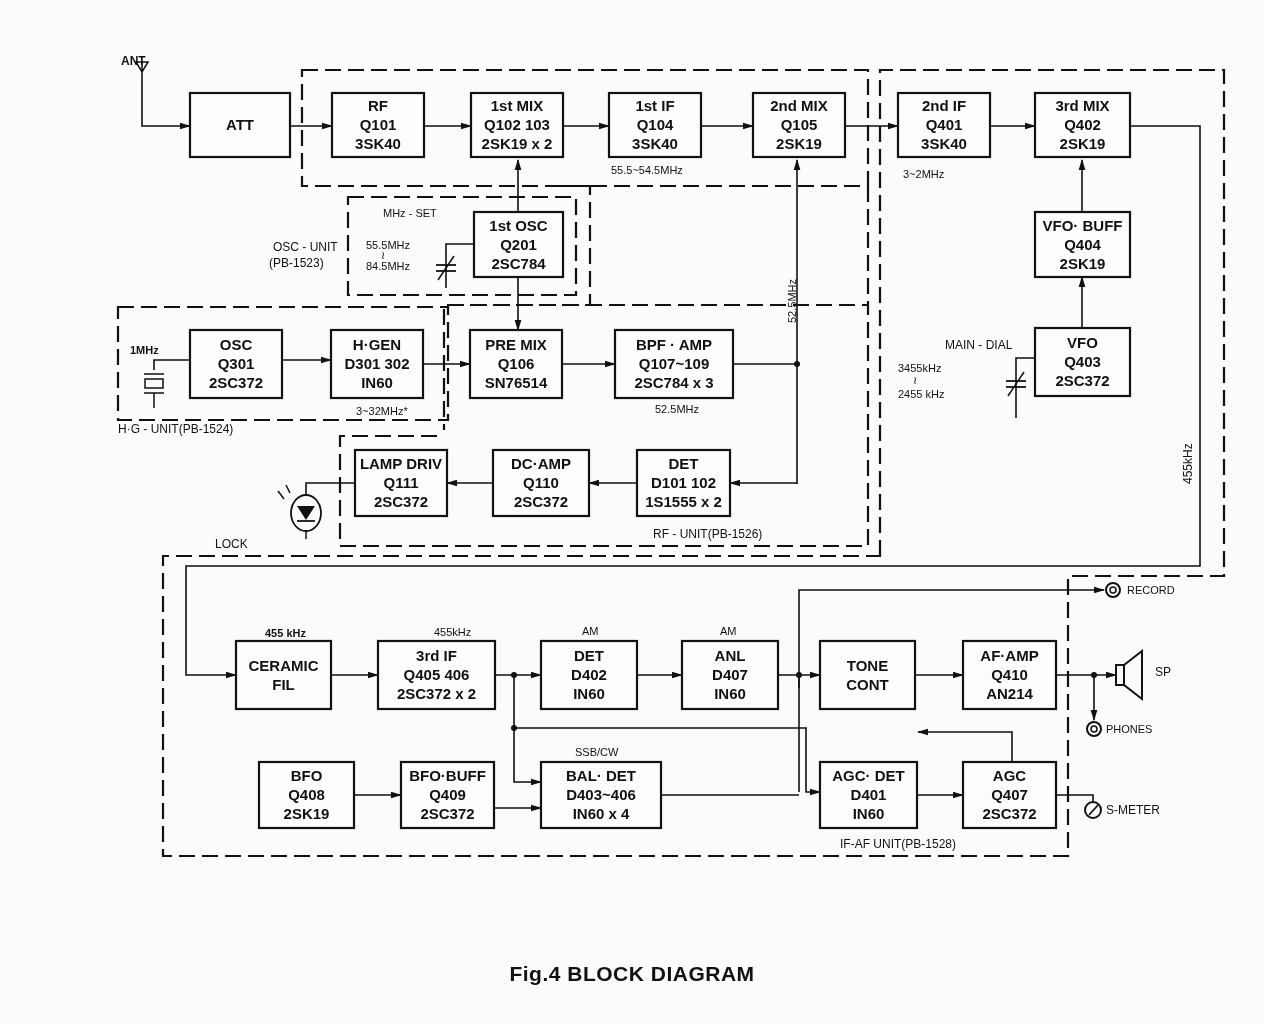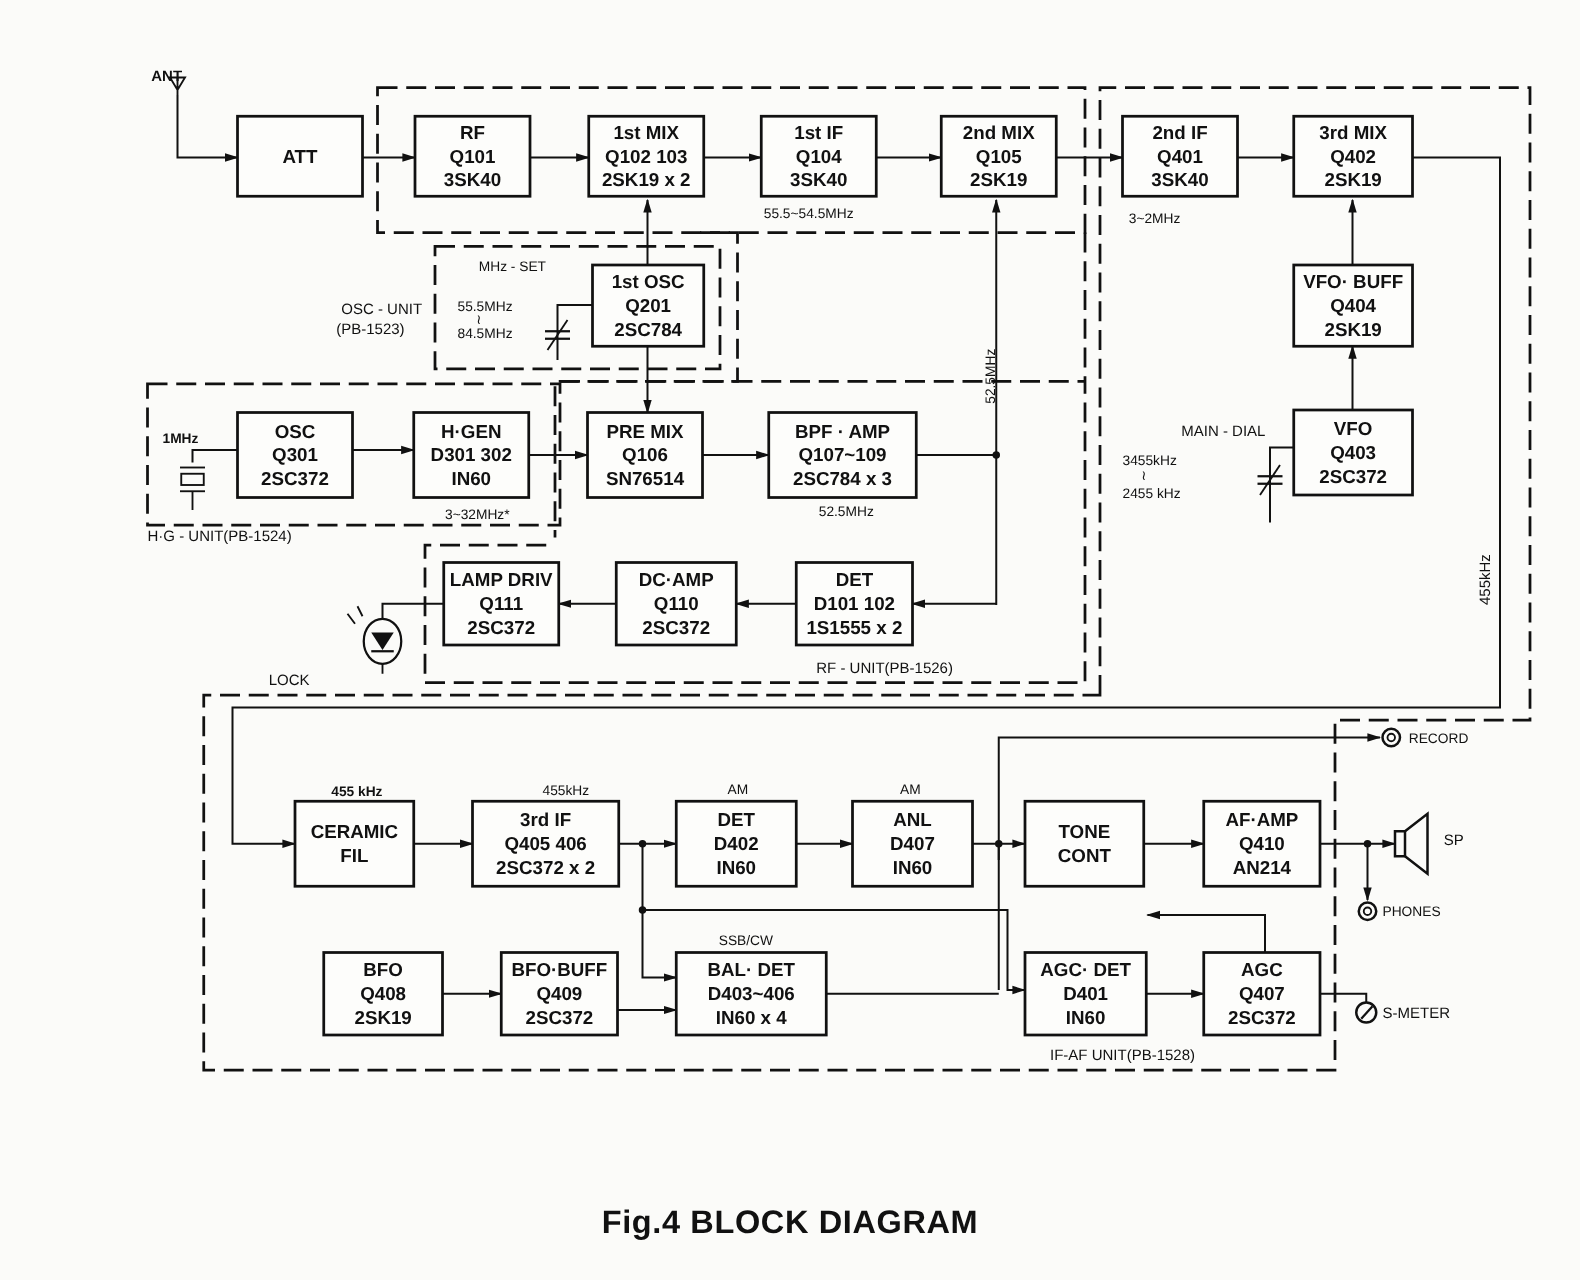--- a/index.html
+++ b/index.html
@@ -8,21 +8,21 @@
   #diagram { position:absolute; left:0; top:0; }
   .blk rect { fill:#fdfdfb; stroke:#111; stroke-width:2.2; }
   .blk text { font-family:"Liberation Sans", sans-serif; font-size:15px; font-weight:700;
               fill:#111; text-anchor:middle; }
   .wire { stroke:#111; stroke-width:1.6; fill:none; }
   .unit { stroke:#111; stroke-width:2.2; fill:none; stroke-dasharray:16 7; }
   .lbl { font-family:"Liberation Sans", sans-serif; font-size:11px; fill:#111; }
   .lbl-b { font-family:"Liberation Sans", sans-serif; font-size:12px; fill:#111; }
   .dot { fill:#111; }
   .caption { position:absolute; left:0; width:1264px; top:962px; text-align:center;
-             font-family:"Liberation Sans", sans-serif; font-weight:700; font-size:26px; letter-spacing:0.5px; }
+             font-family:"Liberation Sans", sans-serif; font-weight:700; font-size:21px; letter-spacing:0.5px; }
 </style>
 </head>
 <body>
 
 <svg id="diagram" width="1264" height="950" viewBox="0 0 1264 950" xmlns="http://www.w3.org/2000/svg">
   <defs>
     <marker id="arr" viewBox="0 0 10 10" refX="9" refY="5" markerWidth="7" markerHeight="7" orient="auto-start-reverse">
       <path d="M0,2 L10,5 L0,8 z" fill="#111"></path>
     </marker>
   </defs>

